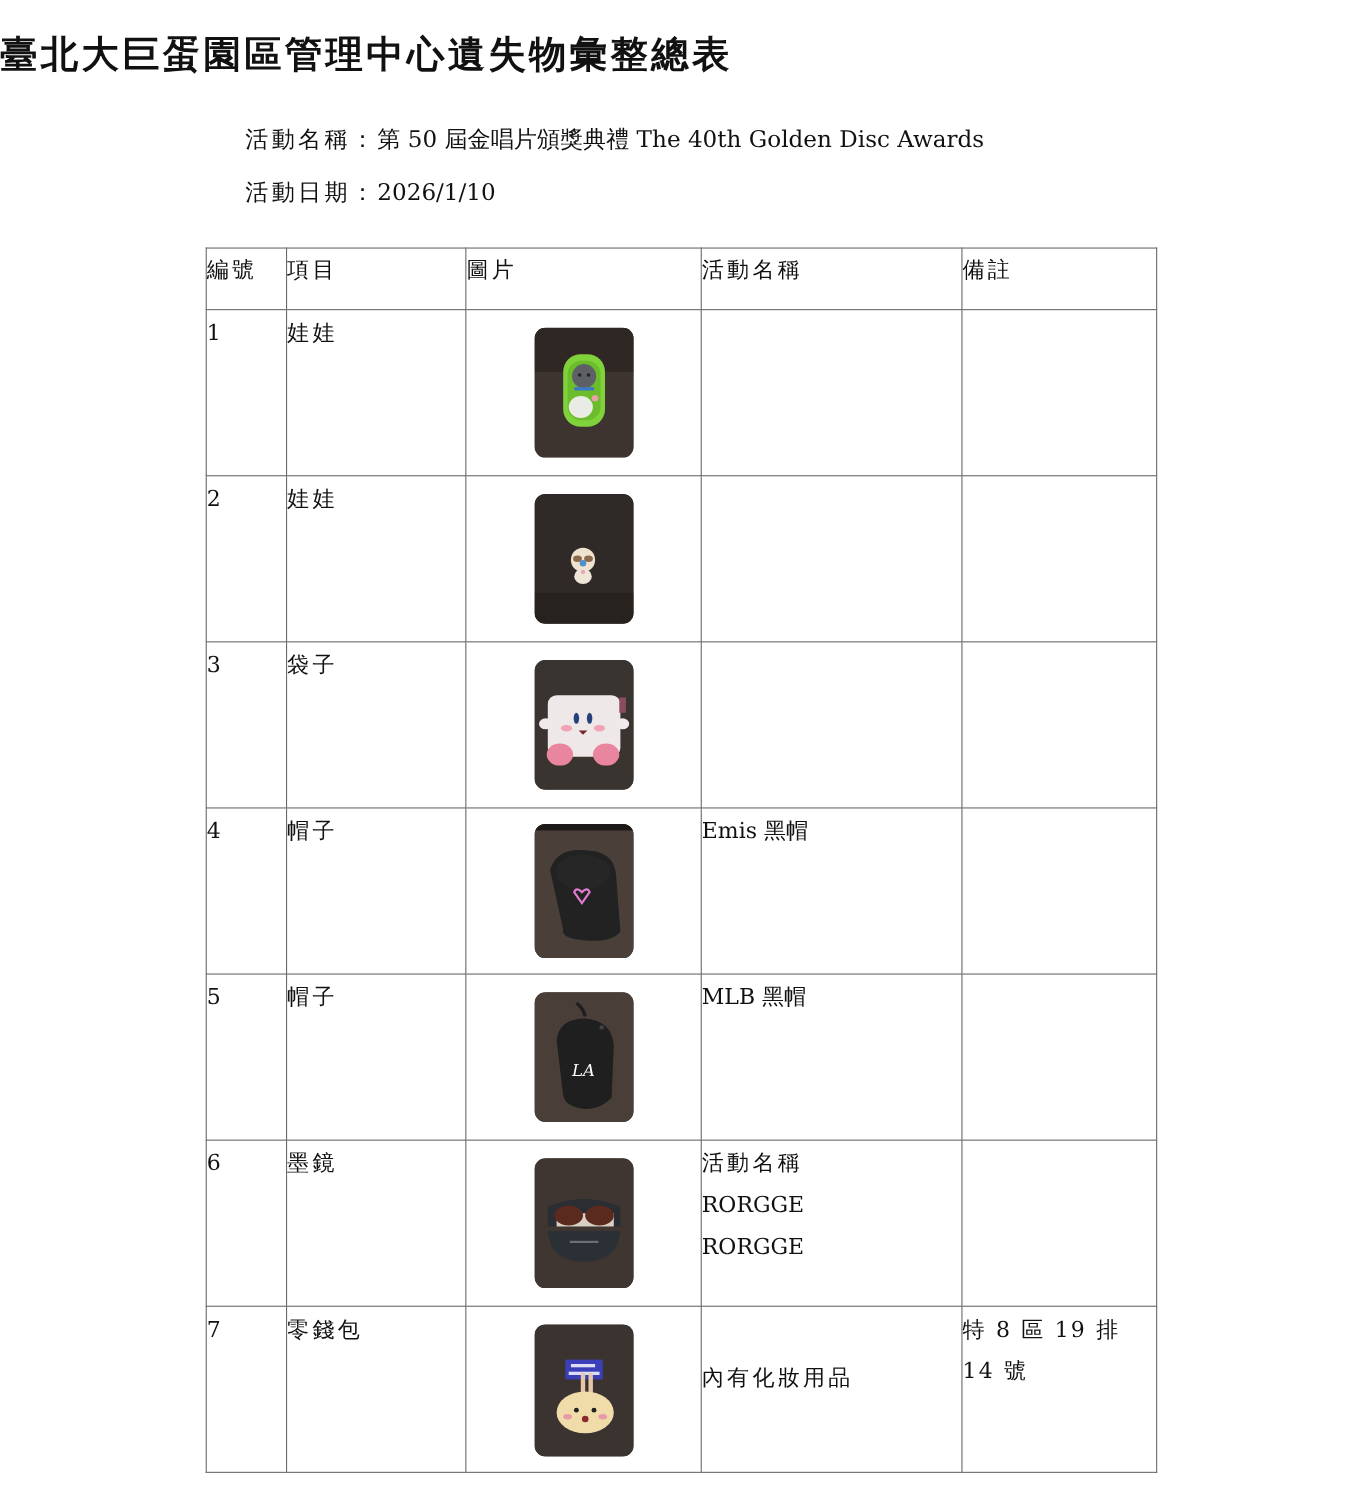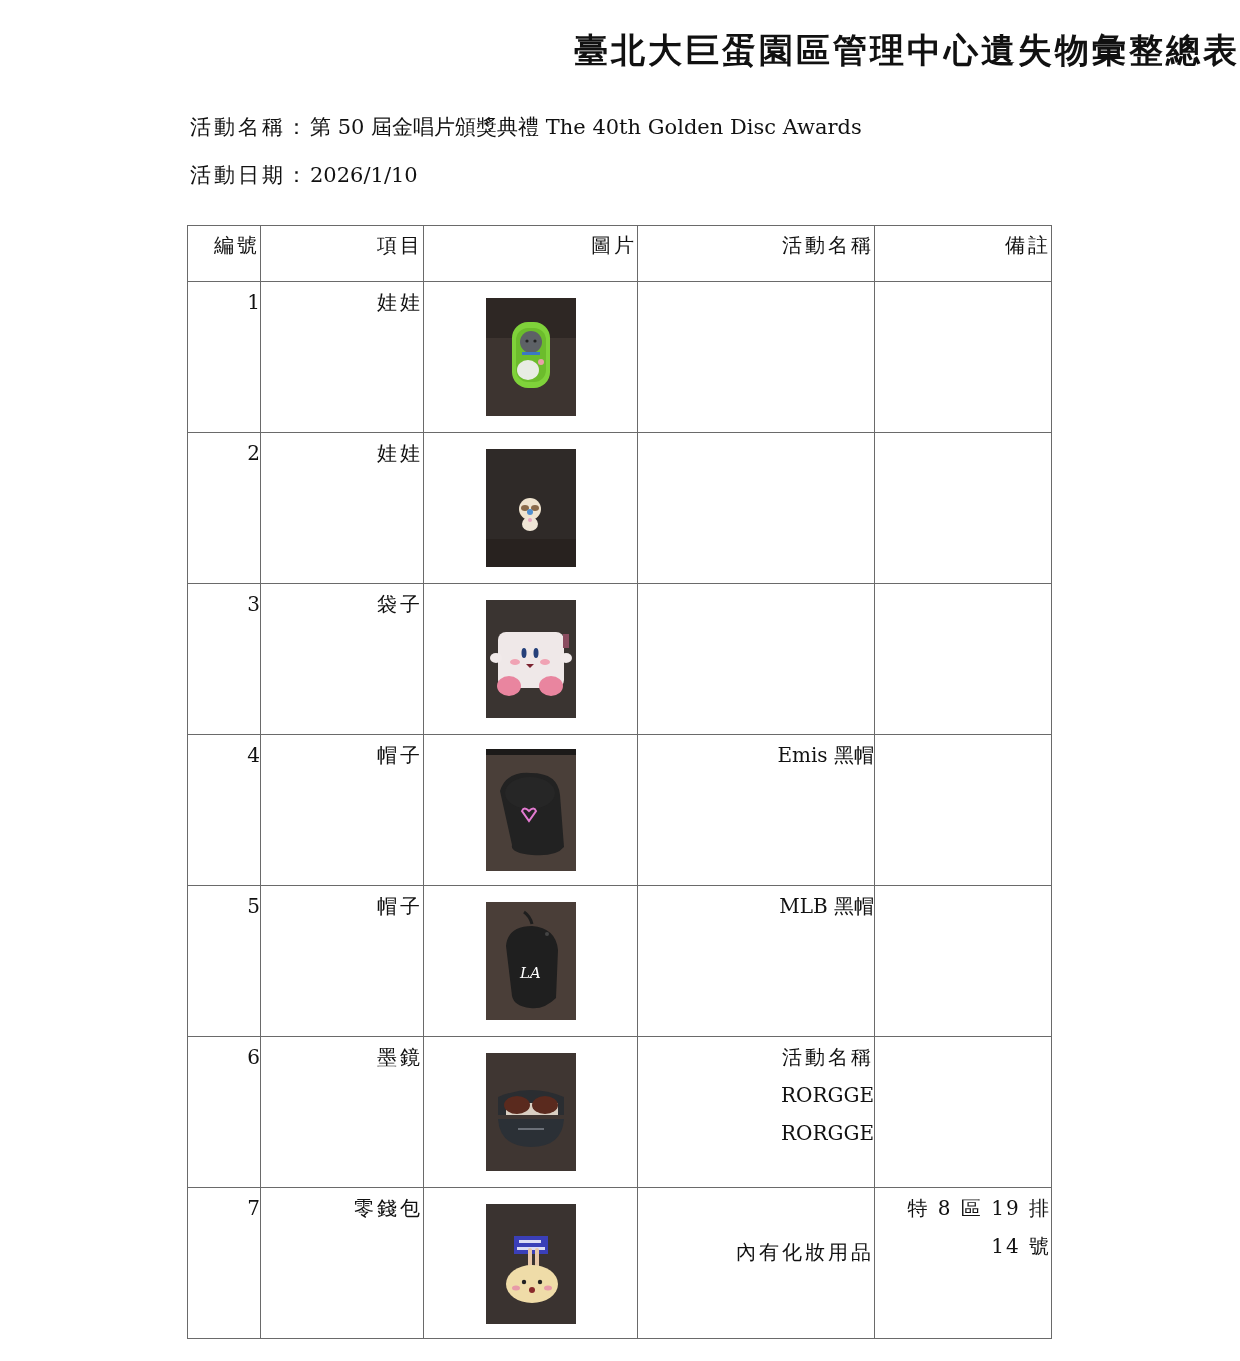--- a/index.html
+++ b/index.html
@@ -13,49 +13,49 @@
     position: relative;
     font-family: "DejaVu Serif", "Liberation Serif", serif;
     color: #111111;
     overflow: hidden;
   }
   .page-title {
     position: absolute;
     top: 26px;
     left: 0;
     width: 1240px;
-    text-align: right;
+    text-align: left;
     font-size: 34px;
     font-weight: bold;
     letter-spacing: 3px;
     line-height: 48px;
   }
   .meta-line {
     position: absolute;
     left: 190px;
     font-size: 21px;
     line-height: 30px;
     white-space: nowrap;
   }
-  .meta-line .label { letter-spacing: 3px; }
+  .meta-line .label { letter-spacing: 3px; margin-left: 33px; }
   .meta-event { top: 112px; }
   .meta-date { top: 160px; }
 
   table.lost-table {
     position: absolute;
     top: 225px;
     left: 187px;
     border-collapse: collapse;
     table-layout: fixed;
   }
   .lost-table th, .lost-table td {
     border: 1.5px solid #6a6a6a;
     padding: 0;
     vertical-align: top;
-    text-align: right;
+    text-align: left;
     font-weight: normal;
     font-size: 20px;
     line-height: 38px;
   }
   .lost-table th {
     height: 55px;
     padding-top: 0px;
     letter-spacing: 3px;
   }
   .lost-table td {
@@ -73,20 +73,21 @@
   .col-note { width: 177px; }
 
   .photo {
     display: block;
     margin: 16px auto 0 auto;
     width: 90px;
     height: 118px;
     background: #3a302b;
     position: relative;
     overflow: hidden;
+    border-radius: 10px;
   }
   .photo svg { display: block; width: 100%; height: 100%; }
 </style>
 </head>
 <body>
 
 <div class="page-title">臺北大巨蛋園區管理中心遺失物彙整總表</div>
 
 <div class="meta-line meta-event">
   <span class="label">活動名稱：</span><span>第 50 屆金唱片頒獎典禮 The 40th Golden Disc Awards</span>

